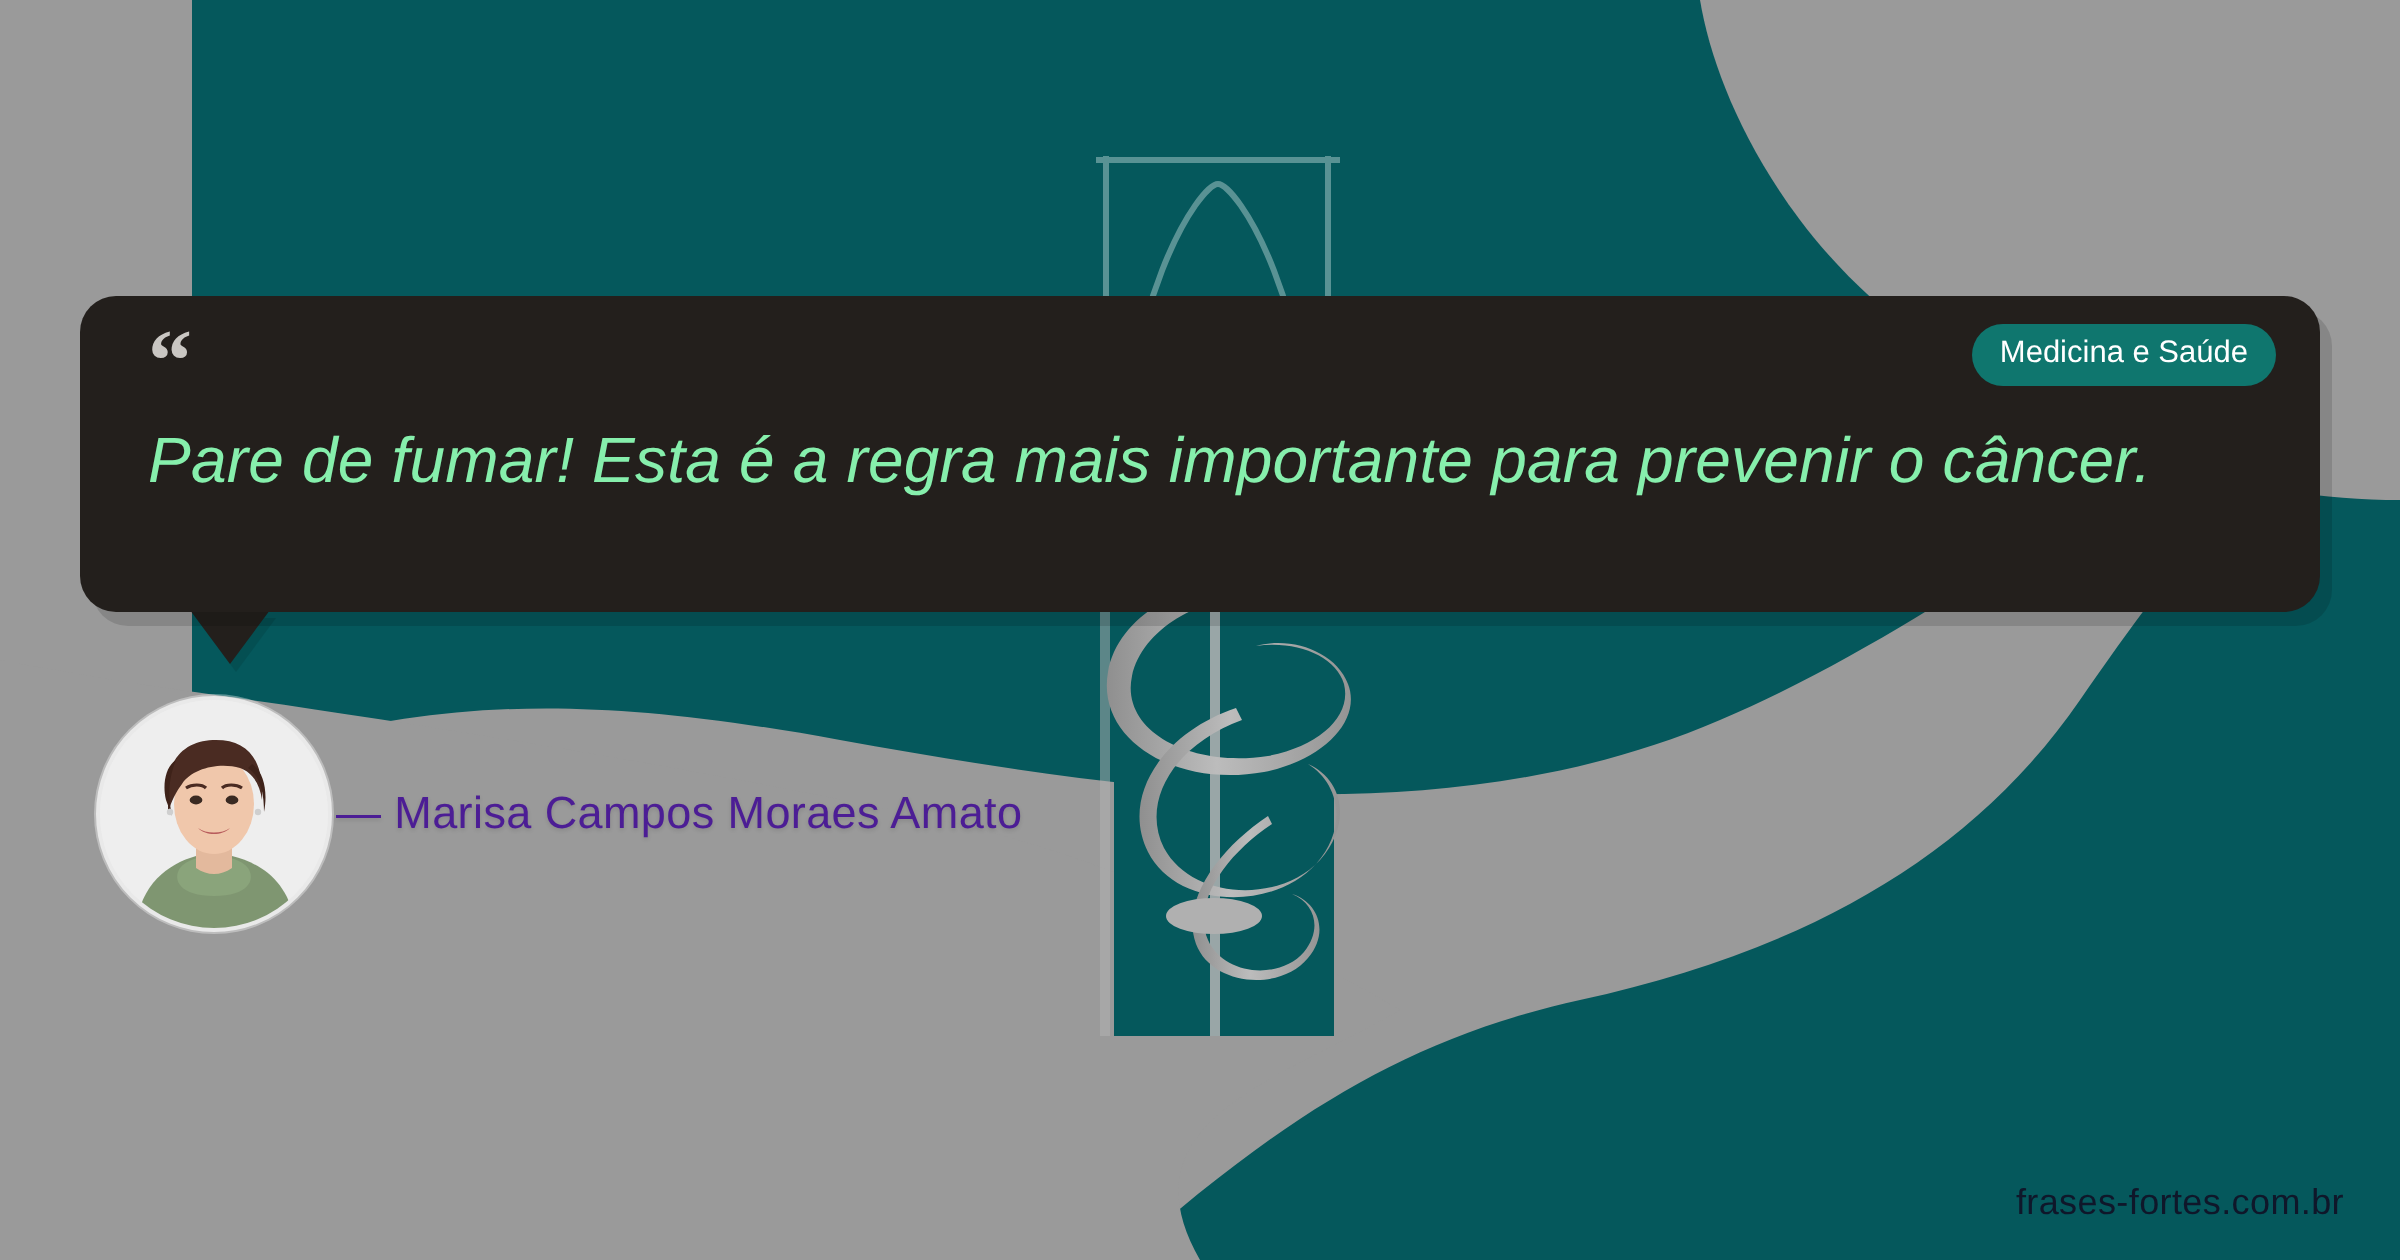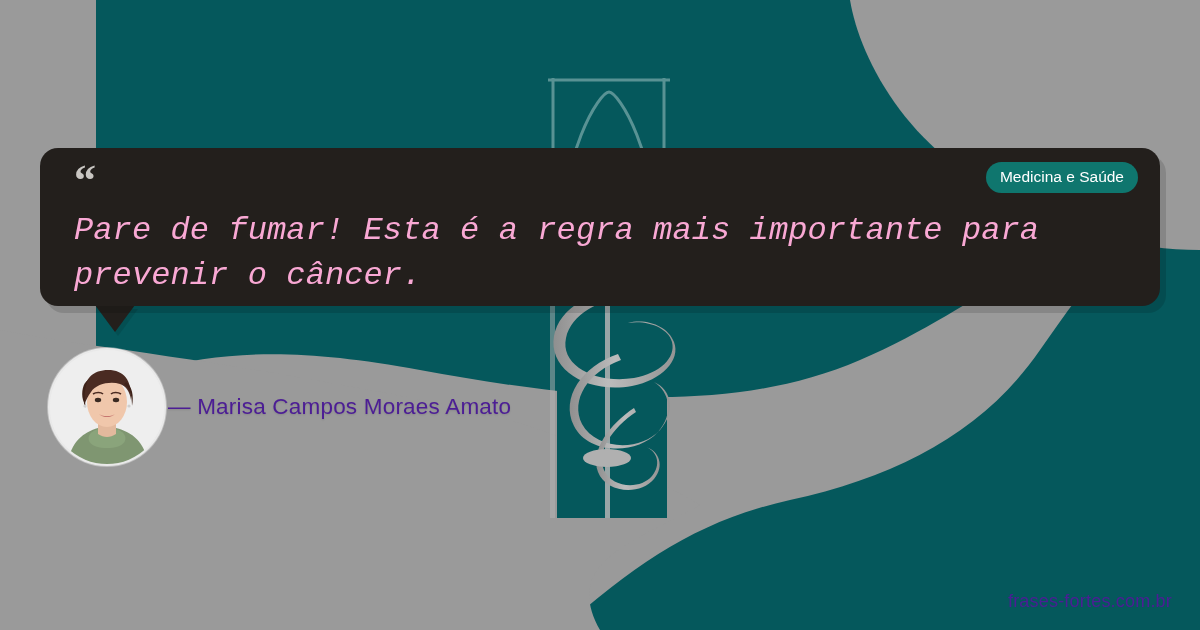--- a/index.html
+++ b/index.html
@@ -55,22 +55,22 @@
     font-size: 44px;
     font-weight: bold;
     line-height: 34px;
     letter-spacing: -1px;
     height: 34px;
     display: block;
     user-select: none;
   }
   #quote-text {
     margin: 10px 0 0 0;
-    color: #f9a8d4;
-    font-family: Liberation Mono, monospace;
+    color: #86efac;
+    font-family: Liberation Sans, sans-serif;
     font-style: italic;
     font-size: 32px;
     line-height: 45px;
     letter-spacing: 0.1px;
     max-width: 1040px;
   }
 
   
   #category-badge {
     position: absolute;
@@ -112,21 +112,21 @@
     letter-spacing: 0.2px;
     white-space: nowrap;
     text-shadow: 0 1px 2px rgba(0,0,0,0.12);
   }
 
   
   #site-url {
     position: absolute;
     right: 28px;
     bottom: 18px;
-    color: #4c1d95;
+    color: #0f172a;
     font-size: 18px;
     letter-spacing: 0.2px;
   }
 </style>
 </head>
 <body>
 
 <div id="stage">
 
   <svg id="bg-art" viewBox="0 0 1200 630" preserveAspectRatio="none">

